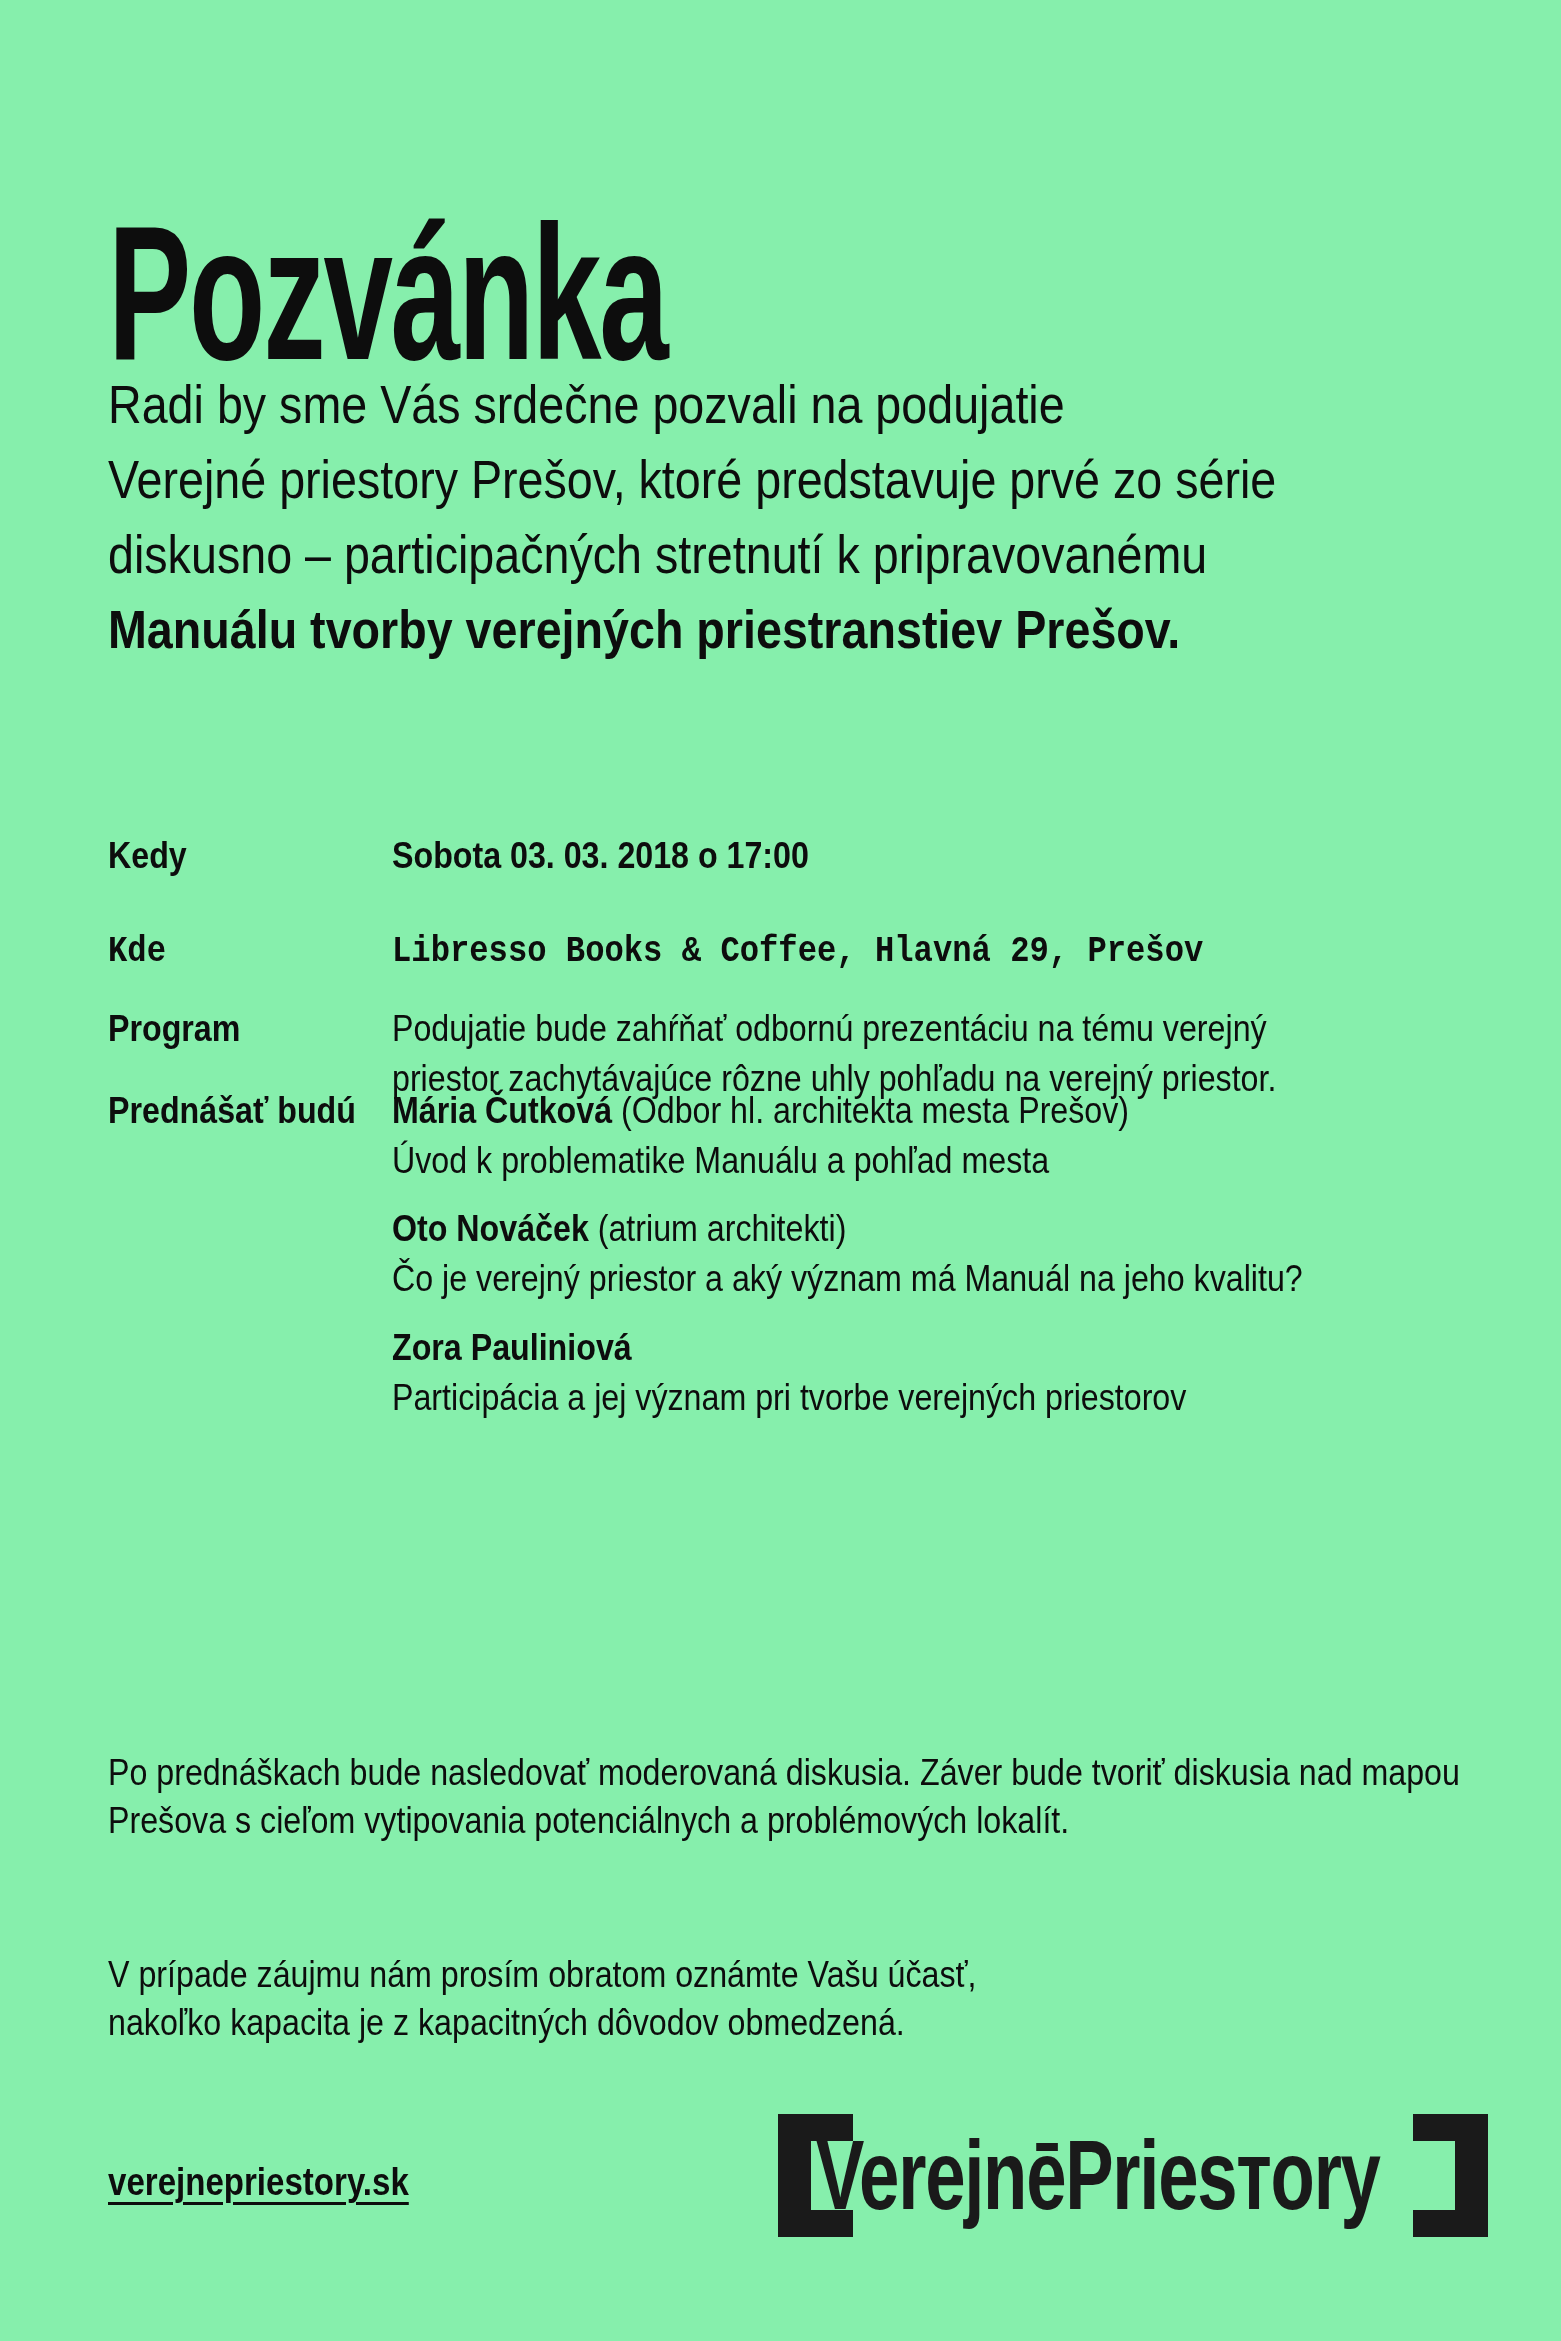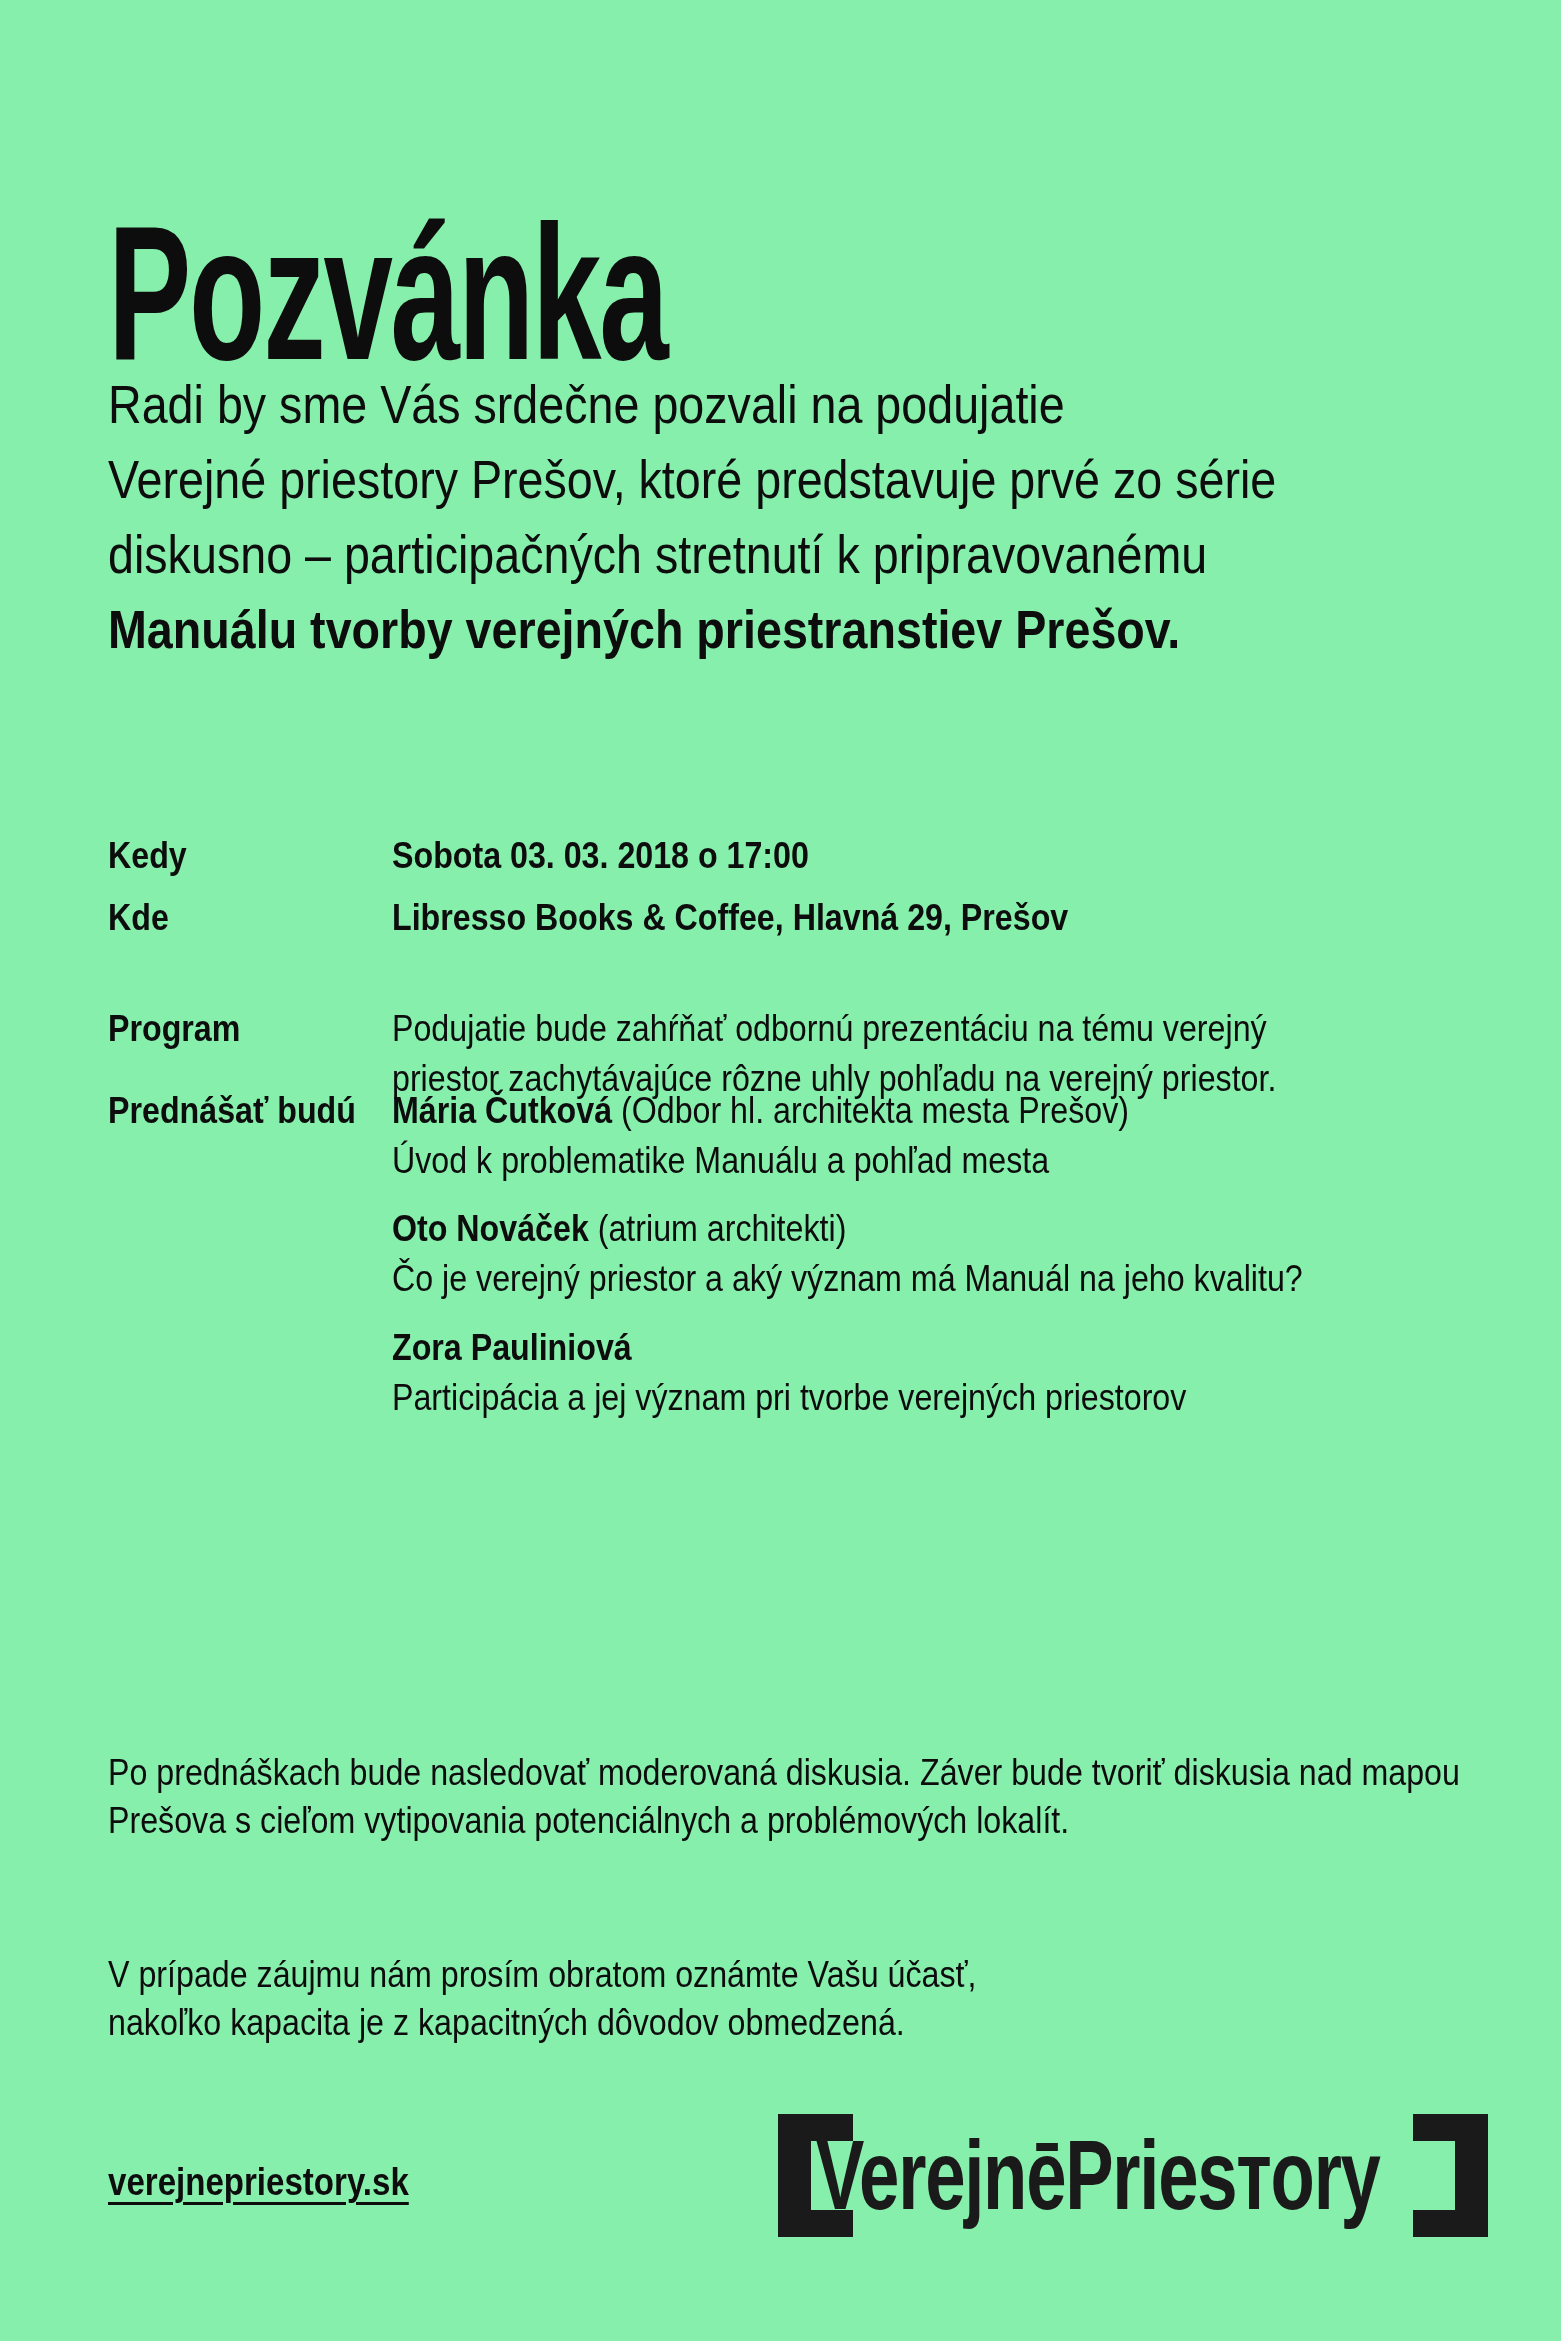--- a/index.html
+++ b/index.html
@@ -36,21 +36,21 @@
   .b { font-weight: 700; }
   b { font-weight: 700; }
 
   .row { position: absolute; left: 108px; font-size: 37px; line-height: 50px; }
   .row .label {
     position: absolute; left: 0; top: 0;
     font-weight: 700;
   }
   .row .val { padding-left: 284px; }
   .row-kedy   { top: 831px; }
-  .row-kde    { top: 893px; }
+  .row-kde    { top: 926px; font-family: Liberation Mono, monospace; }
   .row-program{ top: 1004px; }
   .row-speakers { top: 1086px; }
 
   .speaker { margin-bottom: 18.3px; }
 
   .closing {
     position: absolute; left: 108px; top: 1749px;
     font-size: 37px; line-height: 48px;
   }
   .rsvp {

